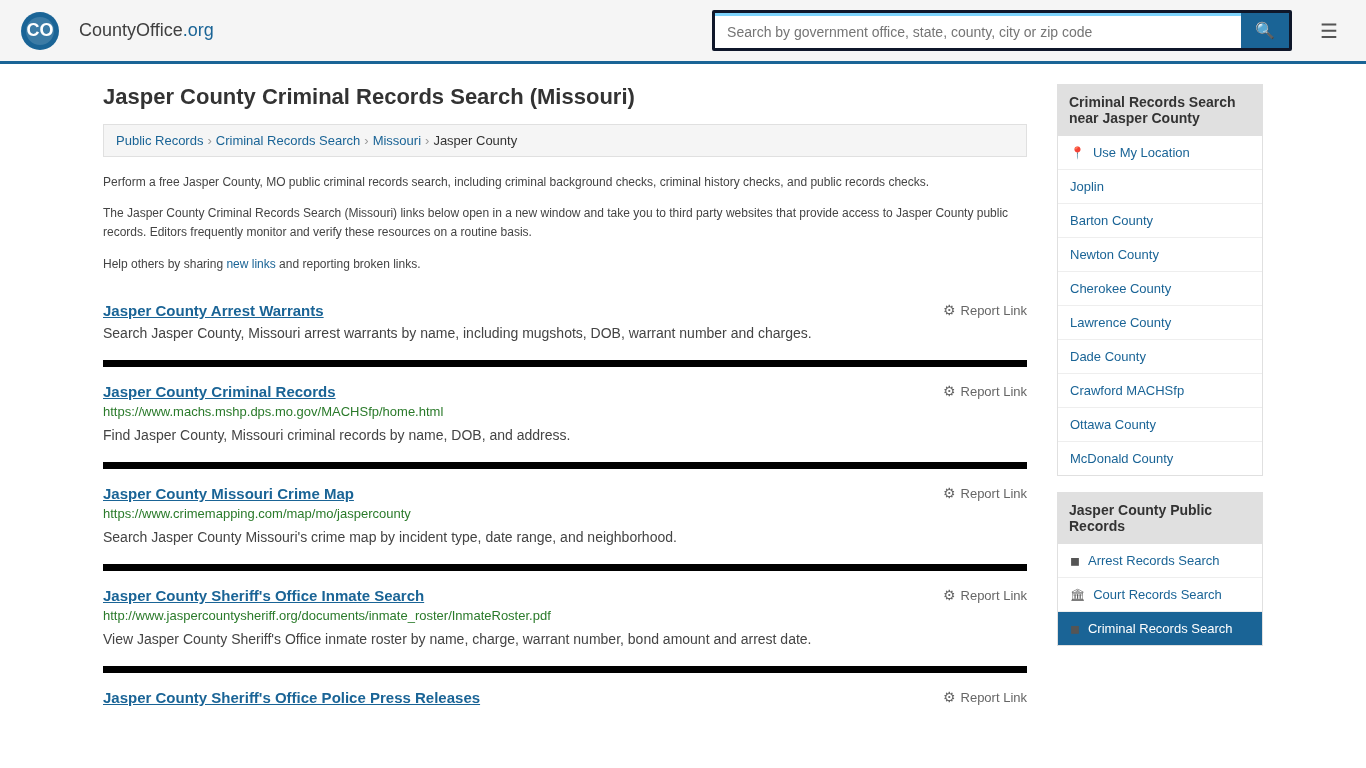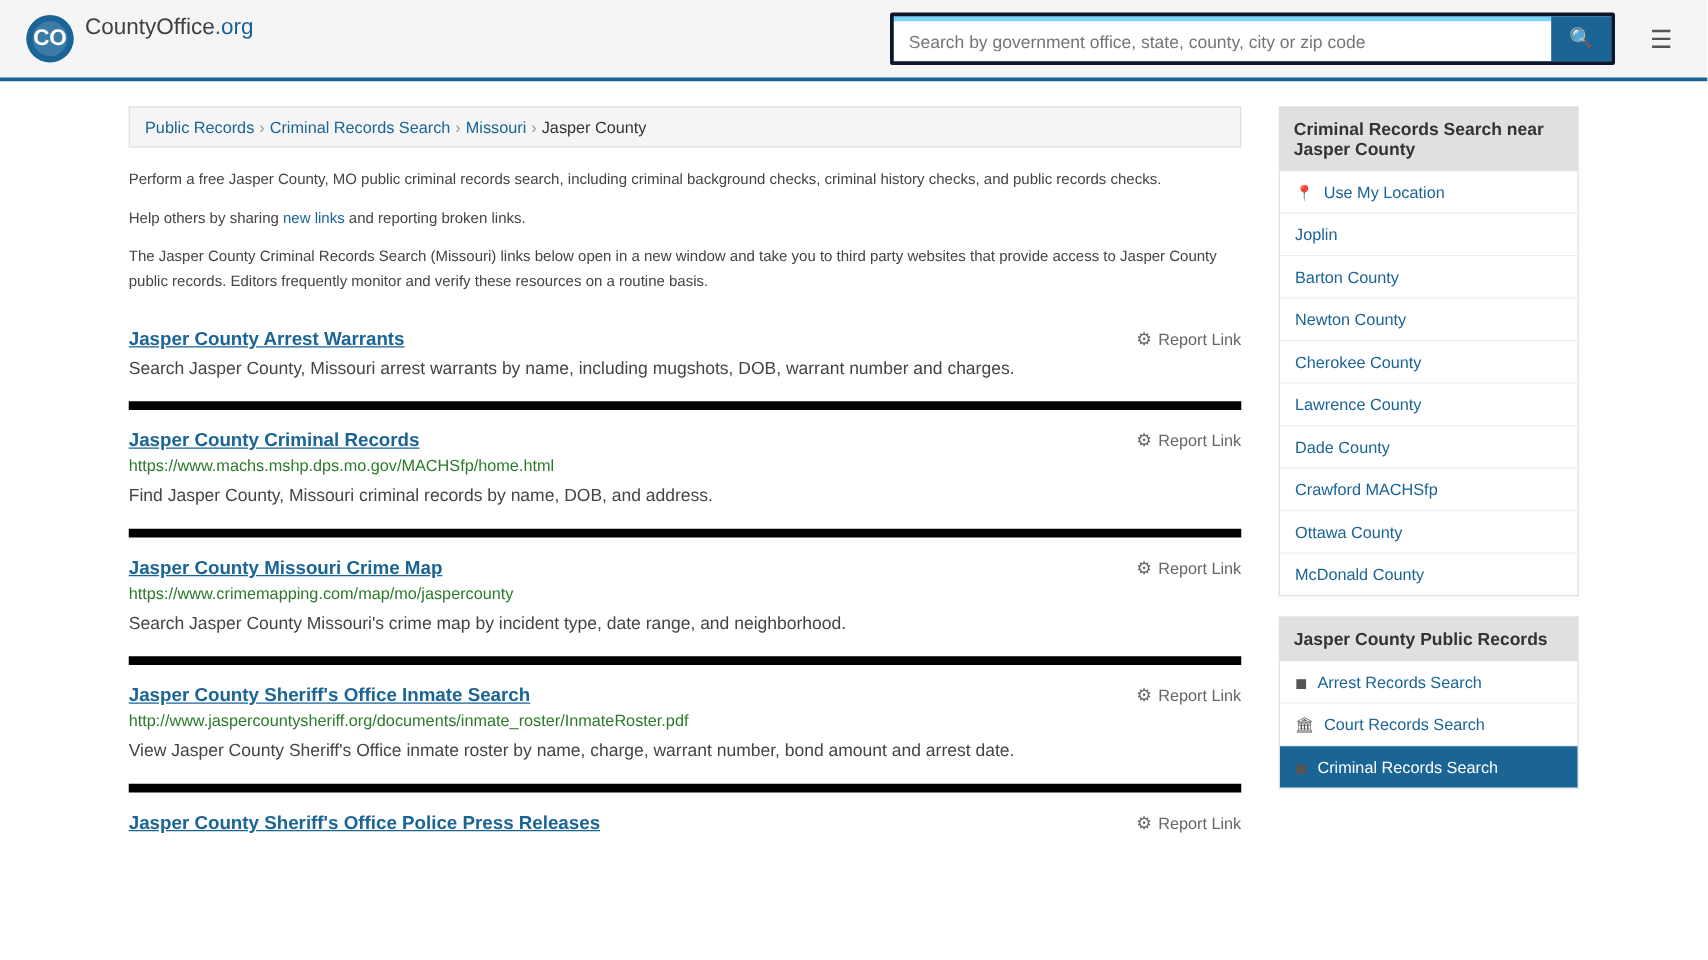--- a/index.html
+++ b/index.html
@@ -9,21 +9,22 @@
     .header {
       background: #f5f5f5;
       border-bottom: 3px solid #1a6496;
       padding: 10px 20px;
       display: flex;
       align-items: center;
       gap: 20px;
     }
     .logo-area {
       display: flex;
-      gap: 8px;
+      align-items: center;
+      gap: 19px;
       text-decoration: none;
     }
     .logo-icon {
       width: 40px;
       height: 40px;
     }
     .logo-text {
       font-size: 18px;
       font-weight: bold;
       color: #1a6496;
@@ -73,21 +74,21 @@
       max-width: 1200px;
       margin: 0 auto;
       padding: 20px 20px;
       display: flex;
       gap: 30px;
     }
     .main-content {
       flex: 1;
     }
     .sidebar {
-      width: 240px;
+      width: 206px;
       flex-shrink: 0;
     }
 
     
     .page-title {
       font-size: 22px;
       font-weight: bold;
       color: #333;
       margin-bottom: 14px;
     }
@@ -226,36 +227,37 @@
     <input class="search-input" type="text" placeholder="Search by government office, state, county, city or zip code" style="">
     <button class="search-btn">🔍</button>
   </div>
   <button class="menu-btn">☰</button>
 </header>
 
 <div class="container">
 
   <div class="main-content">
 
+    <h1 class="page-title">Jasper County Criminal Records Search (Missouri)</h1>
 
     <nav class="breadcrumb">
       <a href="#">Public Records</a>
       <span class="sep">›</span>
       <a href="#">Criminal Records Search</a>
       <span class="sep">›</span>
       <a href="#">Missouri</a>
       <span class="sep">›</span>
       <span>Jasper County</span>
     </nav>
 
     <p class="description">Perform a free Jasper County, MO public criminal records search, including criminal background checks, criminal history checks, and public records checks.</p>
+    <p class="description">The Jasper County Criminal Records Search (Missouri) links below open in a new window and take you to third party websites that provide access to Jasper County public records. Editors frequently monitor and verify these resources on a routine basis.</p>
     <p class="description">
       <span>Help others by sharing </span><a href="#">new links</a><span> and reporting broken links.</span>
     </p>
-    <p class="description">The Jasper County Criminal Records Search (Missouri) links below open in a new window and take you to third party websites that provide access to Jasper County public records. Editors frequently monitor and verify these resources on a routine basis.</p>
 
     <div id="results-container">
         <div class="result-item">
           <div class="result-header">
             <a href="#" class="result-title">Jasper County Arrest Warrants</a>
             <span class="report-link"><span class="report-icon">⚙</span> Report Link</span>
           </div>
           <div class="result-desc">Search Jasper County, Missouri arrest warrants by name, including mugshots, DOB, warrant number and charges.</div>
         </div>
         <div class="result-item">

